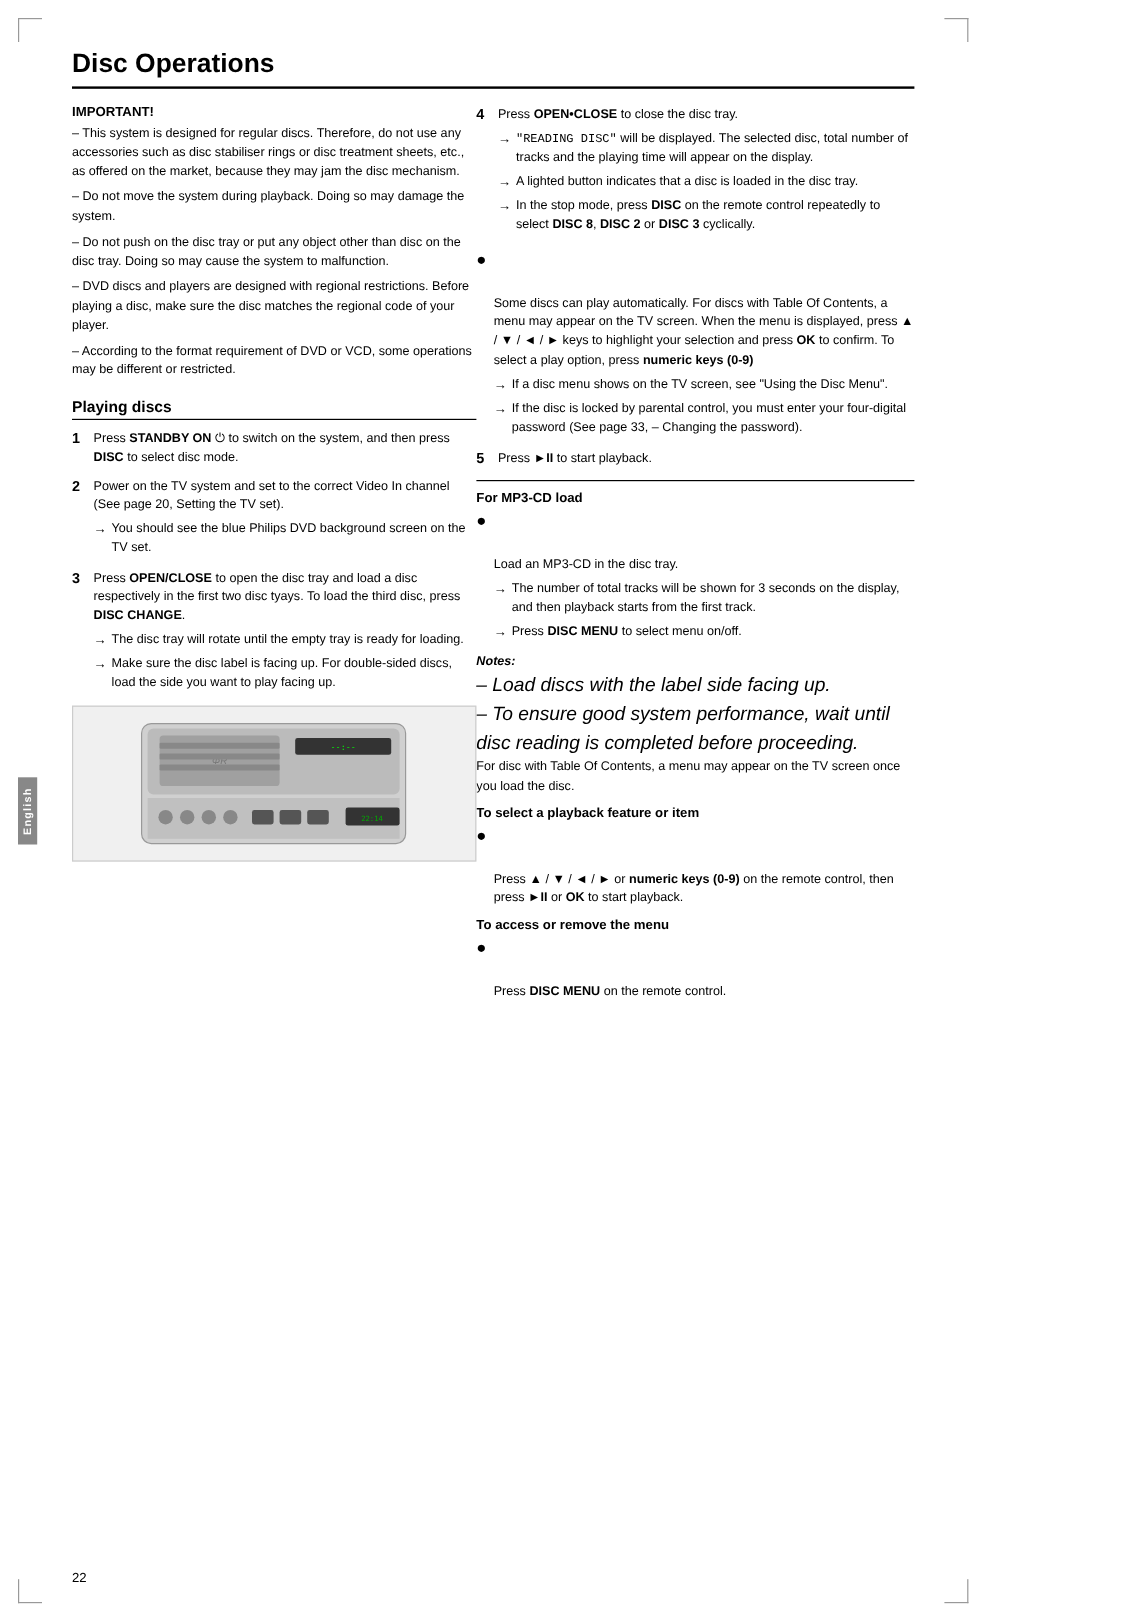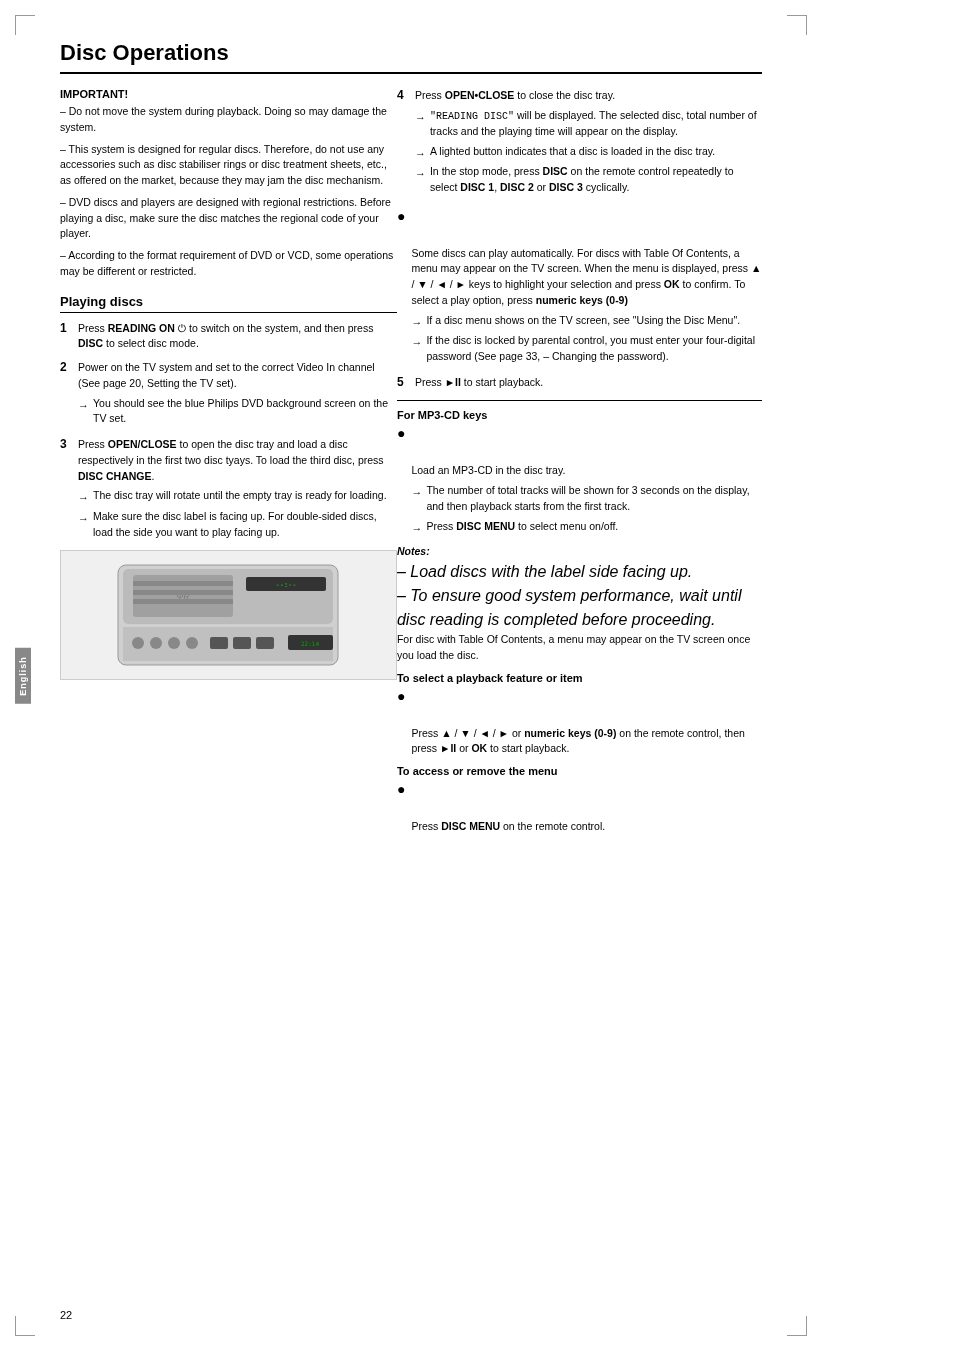--- a/index.html
+++ b/index.html
@@ -241,32 +241,33 @@
   <div class="side-tab">English</div>
 
   <h1 class="page-title">Disc Operations</h1>
 
   <div class="content-area">
 
     <div class="left-col">
 
       <div class="important-box">
         <div class="important-title">IMPORTANT!</div>
+        <div class="important-text">–  This system is designed for regular discs. Therefore, do not use any accessories such as disc stabiliser rings or disc treatment sheets, etc., as offered on the market, because they may jam the disc mechanism.</div>
         <div class="important-text">–  Do not move the system during playback. Doing so may damage the system.</div>
-        <div class="important-text">–  This system is designed for regular discs. Therefore, do not use any accessories such as disc stabiliser rings or disc treatment sheets, etc., as offered on the market, because they may jam the disc mechanism.</div>
+        <div class="important-text">–  Do not push on the disc tray or put any object other than disc on the disc tray. Doing so may cause the system to malfunction.</div>
         <div class="important-text">–  DVD discs and players are designed with regional restrictions. Before playing a disc, make sure the disc matches the regional code of your player.</div>
         <div class="important-text">–  According to the format requirement of DVD or VCD, some operations may be different or restricted.</div>
       </div>
 
       <div class="section-title">Playing discs</div>
 
       <div class="step">
         <div class="step-num">1</div>
         <div class="step-content">
-          Press <b>READING ON</b> ⏻ to switch on the system, and then press <b>DISC</b> to select disc mode.
+          Press <b>STANDBY ON</b> ⏻ to switch on the system, and then press <b>DISC</b> to select disc mode.
         </div>
       </div>
 
       <div class="step">
         <div class="step-num">2</div>
         <div class="step-content">
           Power on the TV system and set to the correct Video In channel (See page 20, Setting the TV set).
           <div class="arrow-item">
             <span class="arrow">→</span>
             <span>You should see the blue Philips DVD background screen on the TV set.</span>
@@ -334,21 +335,21 @@
           <div class="arrow-item">
             <span class="arrow">→</span>
             <span><span class="mono">"READING DISC"</span> will be displayed. The selected disc, total number of tracks and the playing time will appear on the display.</span>
           </div>
           <div class="arrow-item">
             <span class="arrow">→</span>
             <span>A lighted button indicates that a disc is loaded in the disc tray.</span>
           </div>
           <div class="arrow-item">
             <span class="arrow">→</span>
-            <span>In the stop mode, press <b>DISC</b> on the remote control repeatedly to select <b>DISC 1</b>, <b>DISC 2</b> or <b>DISC 3</b> cyclically.</span>
+            <span>In the stop mode, press <b>DISC</b> on the remote control repeatedly to select <b>DISC 8</b>, <b>DISC 2</b> or <b>DISC 3</b> cyclically.</span>
           </div>
         </div>
       </div>
 
       <div class="bullet-item">
         <div class="bullet">●</div>
         <div class="bullet-content">
           Some discs can play automatically. For discs with Table Of Contents, a menu may appear on the TV screen. When the menu is displayed, press ▲ / ▼ / ◄ / ► keys to highlight your selection and press <b>OK</b> to confirm. To select a play option, press <b>numeric keys (0-9)</b>
           <div class="arrow-item">
             <span class="arrow">→</span>
@@ -363,21 +364,21 @@
 
       <div class="right-step">
         <div class="right-step-num">5</div>
         <div class="right-step-content">
           Press <b>►II</b> to start playback.
         </div>
       </div>
 
       <hr class="divider">
 
-      <div class="subsection-title">For MP3-CD keys</div>
+      <div class="subsection-title">For MP3-CD load</div>
 
       <div class="bullet-item">
         <div class="bullet">●</div>
         <div class="bullet-content">
           Load an MP3-CD in the disc tray.
           <div class="arrow-item">
             <span class="arrow">→</span>
             <span>The number of total tracks will be shown for 3 seconds on the display, and then playback starts from the first track.</span>
           </div>
           <div class="arrow-item">

